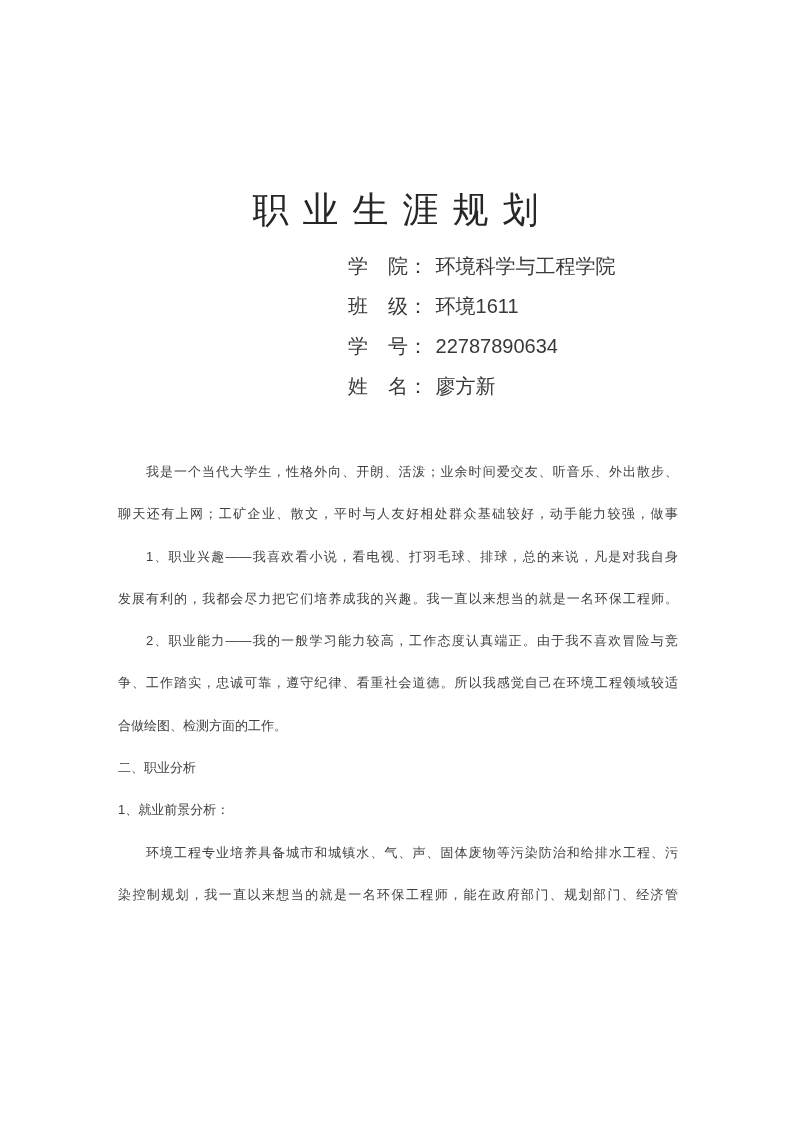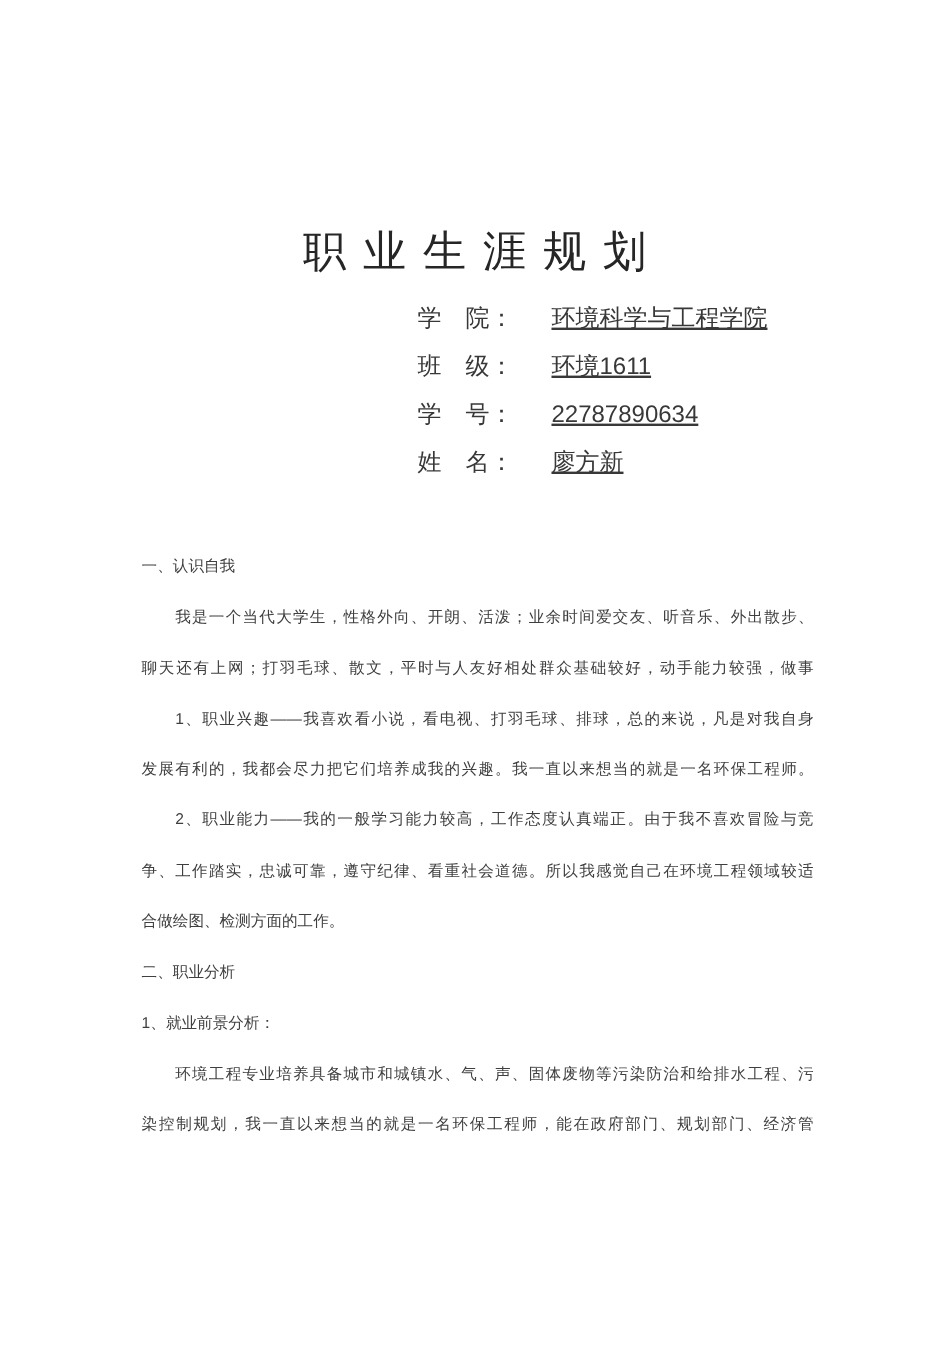--- a/index.html
+++ b/index.html
@@ -36,21 +36,21 @@
     left: 348px;
     color: var(--info-color);
     font-size: 20px;
   }
   .info-row {
     height: 40px;
     line-height: 40px;
     white-space: nowrap;
   }
   .info-label { display: inline-block; }
-  .info-value { display: inline-block; margin-left: 26px; text-decoration: underline; }
+  .info-value { display: inline-block; margin-left: 2px; }
   .body-text {
     position: absolute;
     top: 451px;
     left: 118px;
     width: 560px;
     font-size: 13px;
     line-height: 42.3px;
     color: var(--body-color);
     text-align: justify;
   }
@@ -78,23 +78,22 @@
       <span class="info-label">学　号：</span>
       <span class="info-value">22787890634</span>
     </div>
     <div class="info-row">
       <span class="info-label">姓　名：</span>
       <span class="info-value">廖方新</span>
     </div>
   </div>
 
   <div class="body-text">
-    <div class="line">一、认识自我</div>
     <div class="line indent fill">我是一个当代大学生，性格外向、开朗、活泼；业余时间爱交友、听音乐、外出散步、</div>
-    <div class="line fill">聊天还有上网；打羽毛球、散文，平时与人友好相处群众基础较好，动手能力较强，做事</div>
+    <div class="line fill">聊天还有上网；工矿企业、散文，平时与人友好相处群众基础较好，动手能力较强，做事</div>
     <div class="line indent fill">1、职业兴趣——我喜欢看小说，看电视、打羽毛球、排球，总的来说，凡是对我自身</div>
     <div class="line fill">发展有利的，我都会尽力把它们培养成我的兴趣。我一直以来想当的就是一名环保工程师。</div>
     <div class="line indent fill">2、职业能力——我的一般学习能力较高，工作态度认真端正。由于我不喜欢冒险与竞</div>
     <div class="line fill">争、工作踏实，忠诚可靠，遵守纪律、看重社会道德。所以我感觉自己在环境工程领域较适</div>
     <div class="line">合做绘图、检测方面的工作。</div>
     <div class="line">二、职业分析</div>
     <div class="line">1、就业前景分析：</div>
     <div class="line indent fill">环境工程专业培养具备城市和城镇水、气、声、固体废物等污染防治和给排水工程、污</div>
     <div class="line fill">染控制规划，我一直以来想当的就是一名环保工程师，能在政府部门、规划部门、经济管</div>
   </div>

